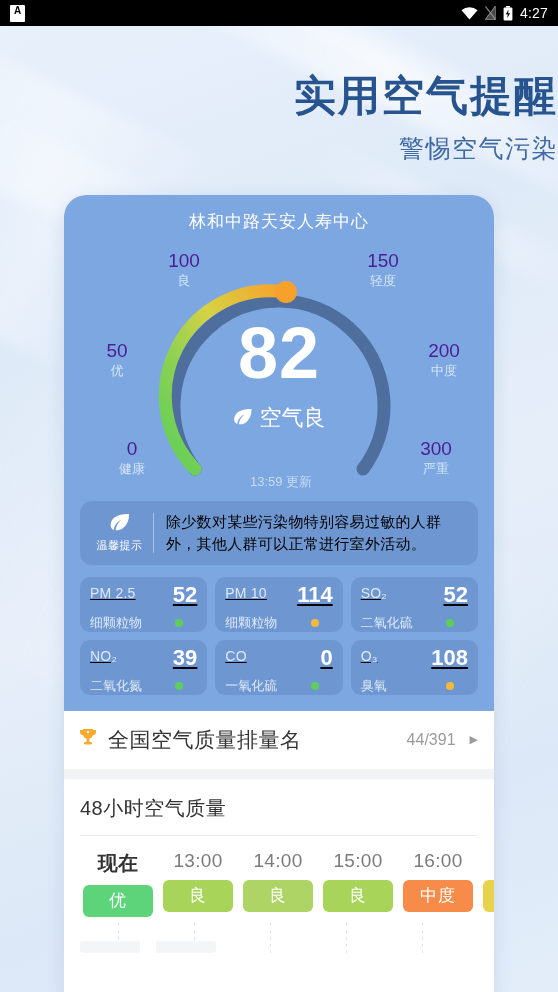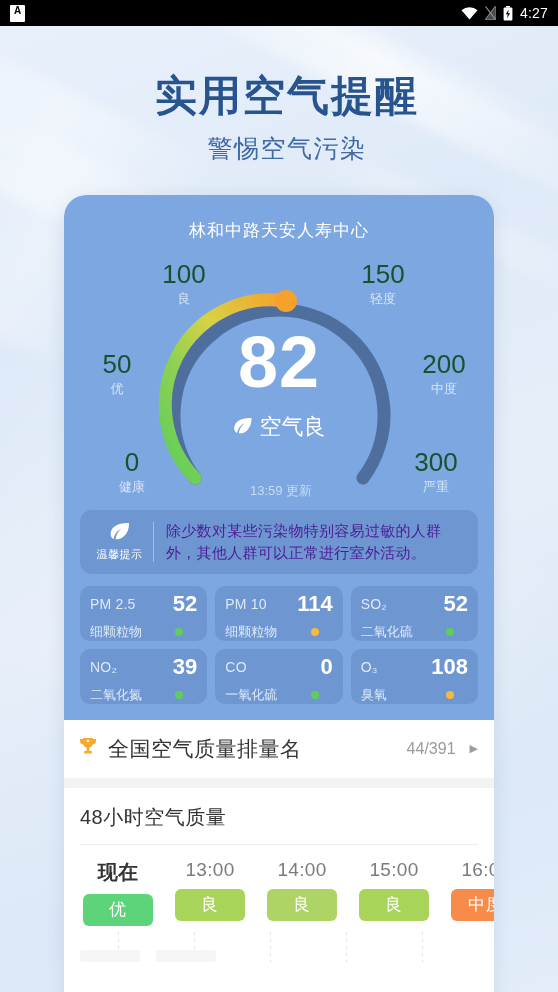--- a/index.html
+++ b/index.html
@@ -51,21 +51,21 @@
     filter: blur(6px);
   }
   .s1 { width: 560px; height: 46px; top: 30px; left: 100px; transform: rotate(26deg); opacity:.75;}
   .s2 { width: 460px; height: 26px; top: 10px; left: 150px; transform: rotate(26deg); opacity:.55;}
   .s3 { width: 330px; height: 120px; top: 60px; left: -120px; transform: rotate(26deg); opacity:.5;}
   .s4 { width: 300px; height: 34px; top: 175px; left: 300px; transform: rotate(26deg); opacity:.4;}
   .s5 { width: 620px; height: 300px; top: 430px; left: -60px; transform: rotate(24deg); opacity:.25;}
   .s6 { width: 200px; height: 200px; top: 120px; left: -60px; transform: rotate(26deg); opacity:.35;}
 
   
-  .header { position: relative; z-index: 2; text-align: center; padding-top: 46px; margin-left: 16px; }
+  .header { position: relative; z-index: 2; text-align: right; padding-top: 46px; margin-left: 16px; }
   .title {
     font-size: 42px;
     font-weight: bold;
     color: #27538f;
     letter-spacing: 2px;
     line-height: 1.15;
   }
   .subtitle {
     margin-top: 12px;
     font-size: 25px;
@@ -81,21 +81,21 @@
     background: #fff;
     border-radius: 22px;
     box-shadow: 0 4px 18px rgba(60,90,140,.14);
     overflow: hidden;
     z-index: 3;
   }
 
   
   .aqi-card {
     background: #7da7e0;
-    padding: 12px 0 16px;
+    padding: 3px 0 16px;
     border-radius: 20px 20px 0 0;
   }
   .station {
     text-align: center;
     color: #fff;
     font-size: 17px;
     letter-spacing: 1px;
     padding: 12px 0 4px;
   }
 
@@ -118,21 +118,21 @@
     text-align: center;
     color: #c6dcf4;
     font-size: 13px;
   }
   .tick {
     position: absolute;
     text-align: center;
     color: #e4eefb;
     line-height: 1.25;
   }
-  .tick .tv { font-size: 26px; color: #14532d; }
+  .tick .tv { font-size: 19px; color: #4c1d95; }
   .tick .tl { font-size: 13px; color: #d5e5f7; }
   .tk-0   { left: 40px;  top: 198px; width: 56px; }
   .tk-50  { left: 25px;  top: 100px; width: 56px; }
   .tk-100 { left: 90px;  top: 10px;  width: 60px; }
   .tk-150 { right: 80px; top: 10px;  width: 62px; }
   .tk-200 { right: 20px; top: 100px; width: 60px; }
   .tk-300 { right: 28px; top: 198px; width: 60px; }
 
   
   .tip {
@@ -145,39 +145,39 @@
     min-height: 62px;
   }
   .tip-left {
     width: 62px; flex: 0 0 62px;
     text-align: center; color: #fff;
     border-right: 1px solid rgba(255,255,255,.38);
     padding-right: 6px;
   }
   .tip-left .tl-label { font-size: 11px; margin-top: 3px; display:block; letter-spacing: .5px;}
   .tip-text {
-    color: #4c1d95; font-size: 15px; line-height: 1.45;
+    color: #000000; font-size: 15px; line-height: 1.45;
     padding-left: 12px; letter-spacing: .3px;
   }
 
   
   .pollutants {
     display: grid;
     grid-template-columns: repeat(3, 1fr);
     gap: 8px;
     margin: 0 16px;
   }
   .poll {
     background: #6e96d1;
     border-radius: 10px;
     padding: 8px 10px 7px;
     position: relative;
     height: 55px;
   }
-  .poll-row { display: flex; align-items: center; justify-content: space-between; }
+  .poll-row { display: flex; align-items: flex-start; justify-content: space-between; text-decoration: underline; }
   .poll-name { color: #dce9f9; font-size: 14px; letter-spacing: .2px; }
   .poll-val { color: #fff; font-size: 22px; font-weight: bold; line-height: .95; }
   .poll-row2 { display:flex; align-items:center; justify-content: space-between; margin-top: 9px; }
   .poll-sub { color: #dce9f9; font-size: 13px; }
   .dot { width: 8px; height: 8px; border-radius: 50%; display:inline-block; margin-right: 14px;}
 
   
   .rank-row {
     background: #fff;
     display: flex; align-items: center;
@@ -190,21 +190,21 @@
   .caret { font-size: 11px; color:#9b9b9b;}
   .gray-gap { height: 10px; background: #f2f3f5; }
 
   
   .h48 { background:#fff; padding: 16px 0 0; }
   .h48-title { font-size: 20px; color:#333; padding: 0 16px 13px; letter-spacing:.5px;}
   .h48-divider { height:1px; background:#ececec; margin: 0 16px; }
   .hours {
     display: flex;
     padding: 14px 16px 0;
-    gap: 16px;
+    gap: 4px;
   }
   .hcol { flex: 0 0 76px; text-align: center; }
   .hcol.now .hlabel { color:#333; font-weight: bold; font-size: 20px; }
   .hlabel { font-size: 19px; color:#7b7b7b; letter-spacing:.3px; }
   .badge {
     margin: 8px 3px 0;
     border-radius: 6px;
     color:#fff;
     font-size: 17px;
     padding: 4px 0 5px;

